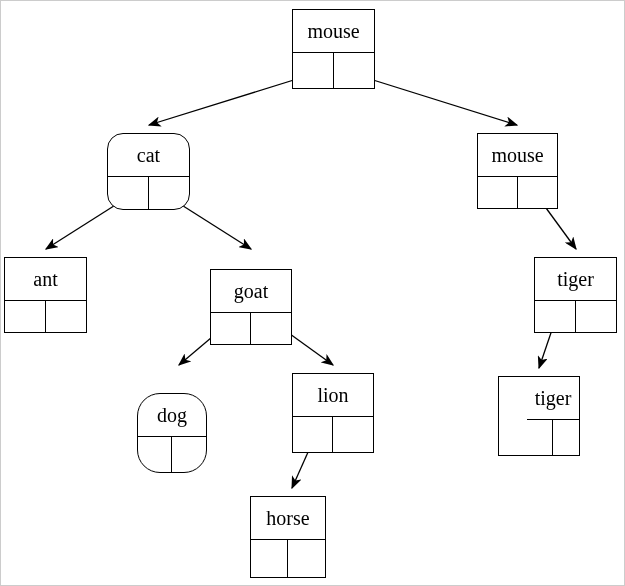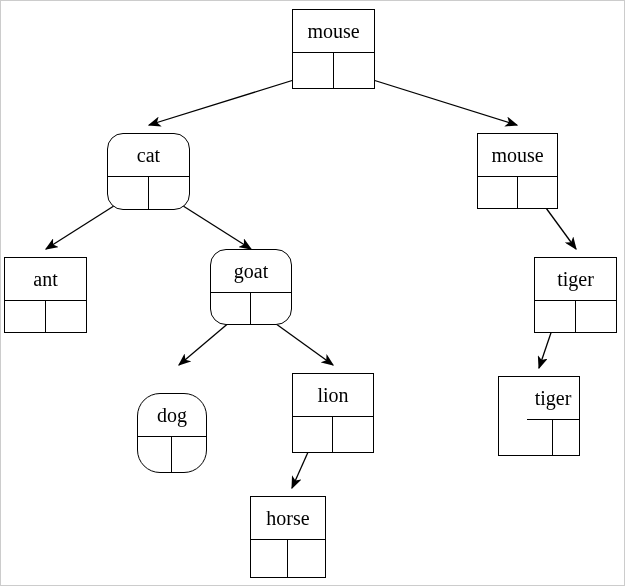--- a/index.html
+++ b/index.html
@@ -104,21 +104,21 @@
           <div class="ptr-cell right"></div>
         </div>
       </div>
       <div class="node" style="left: 3px; top: 256px; width: 83px; height: 76px;">
         <div class="node-label">ant</div>
         <div class="node-ptrs">
           <div class="ptr-cell left"></div>
           <div class="ptr-cell right"></div>
         </div>
       </div>
-      <div class="node" style="left: 209px; top: 248px; width: 82px; height: 76px; border-radius: 16px;">
+      <div class="node" style="left: 209px; top: 268px; width: 82px; height: 76px;">
         <div class="node-label">goat</div>
         <div class="node-ptrs">
           <div class="ptr-cell left"></div>
           <div class="ptr-cell right"></div>
         </div>
       </div>
       <div class="node" style="left: 533px; top: 256px; width: 83px; height: 76px;">
         <div class="node-label">tiger</div>
         <div class="node-ptrs">
           <div class="ptr-cell left"></div>

